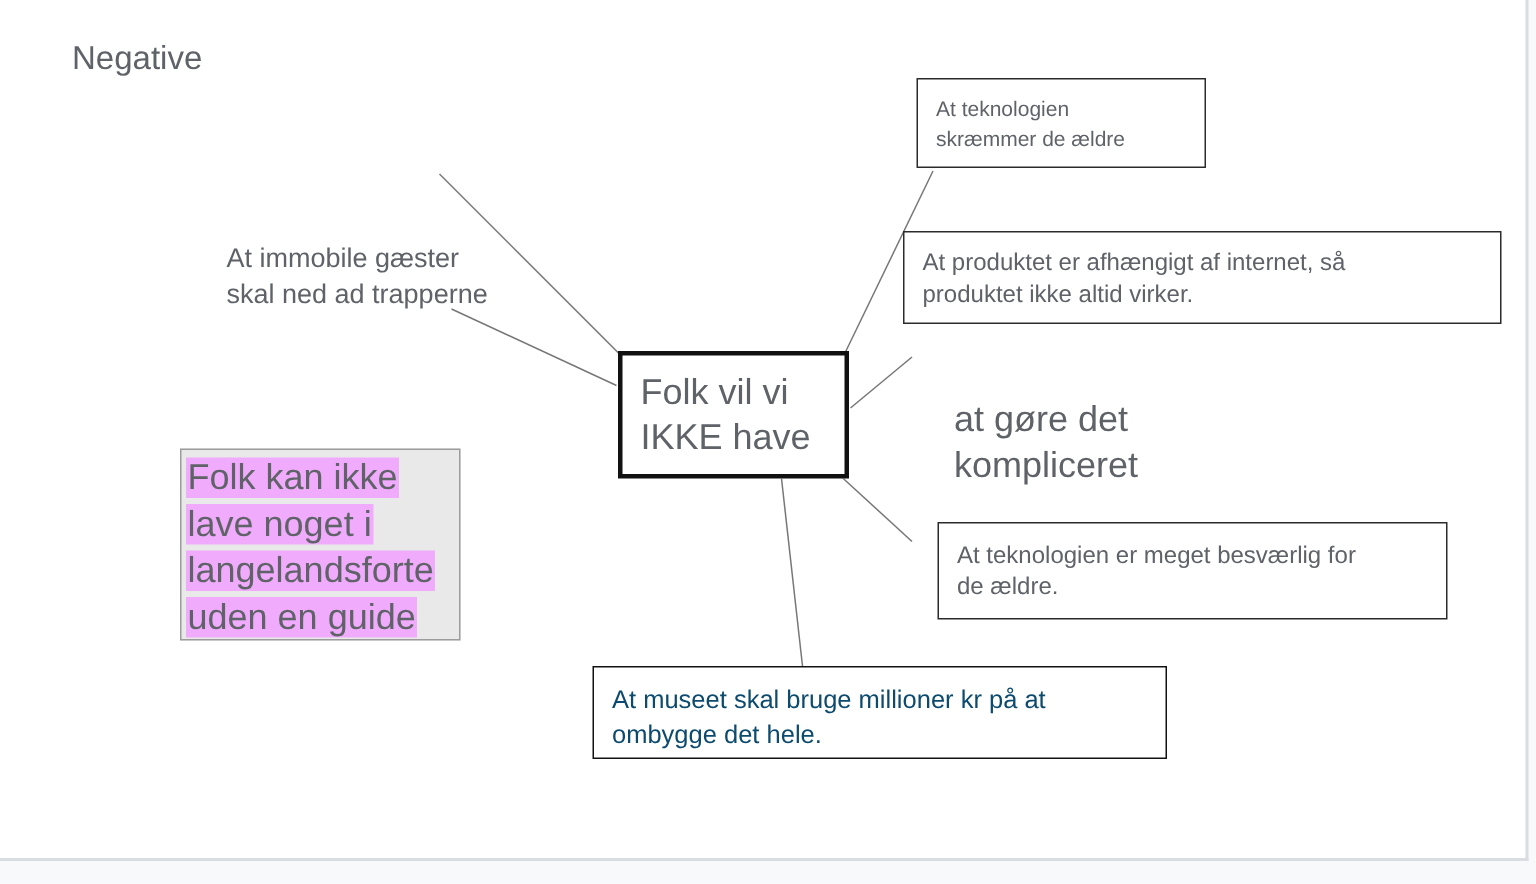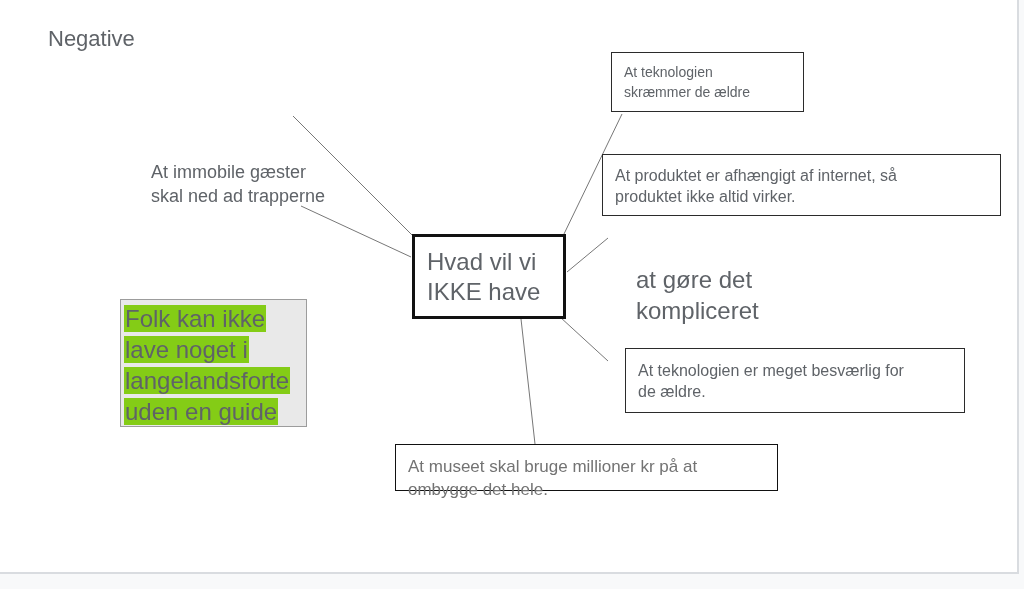--- a/index.html
+++ b/index.html
@@ -91,36 +91,36 @@
     font-size: 16px; line-height: 21px;
   }
   [data-name="box-besvaerlig"] {
     left: 625px; top: 348px;
     width: 340px; height: 65px;
     padding: 11px 0 0 12px;
     font-size: 16px; line-height: 21px;
   }
   [data-name="box-museet"] {
     left: 395px; top: 444px;
-    width: 383px; height: 47px;
+    width: 383px; height: 62px;
     border: 1.5px solid #111111;
     padding: 10px 0 0 12px;
     font-size: 17px; line-height: 23px;
-    color: #737373;
+    color: #0c4a6e;
   }
   [data-name="box-guide"] {
     left: 120px; top: 299px;
     width: 187px; height: 128px;
     background: #e9e9e9;
     border: 1px solid #9c9c9c;
     padding: 3px 0 0 3px;
     font-size: 24px; line-height: 31px;
   }
   [data-name="box-guide"] .inner {
-    background: #84cc16;
+    background: #f0abfc;
     padding: 0 1px;
     box-decoration-break: clone;
     -webkit-box-decoration-break: clone;
   }
 </style>
 </head>
 <body>
 
 <div class="stage" data-name="slide-stage">
   <div class="slide" data-name="slide-canvas">
@@ -135,21 +135,21 @@
     </svg>
 
     <div class="txt" data-name="heading-negative">Negative</div>
 
 
     <div class="txt" data-name="note-trapper">At immobile gæster
 skal ned ad trapperne</div>
 
 
     <div class="box" data-name="center-box">
-      <span class="inner" data-name="center-box-label">Hvad vil vi
+      <span class="inner" data-name="center-box-label">Folk vil vi
 IKKE have</span>
     </div>
 
     <div class="txt" data-name="note-kompliceret">at gøre det
 kompliceret</div>
 
     <div class="box" data-name="box-internet">
       <span class="inner" data-name="box-internet-label">At produktet er afhængigt af internet, så
 produktet ikke altid virker.</span>
     </div>

